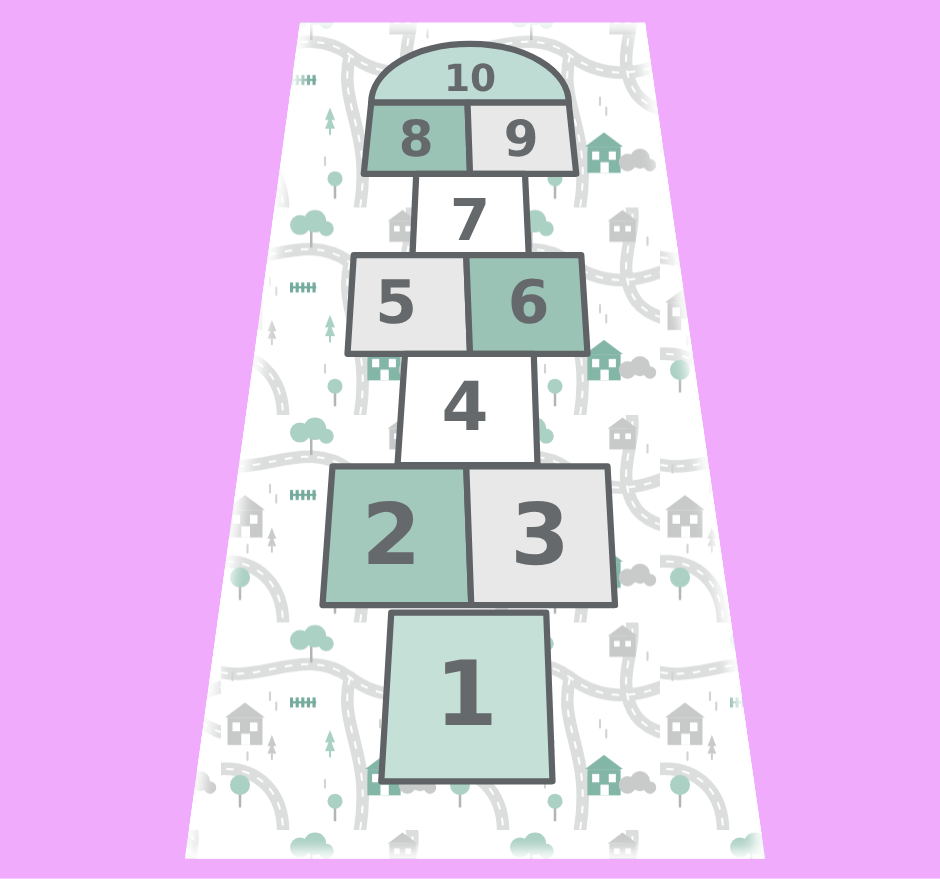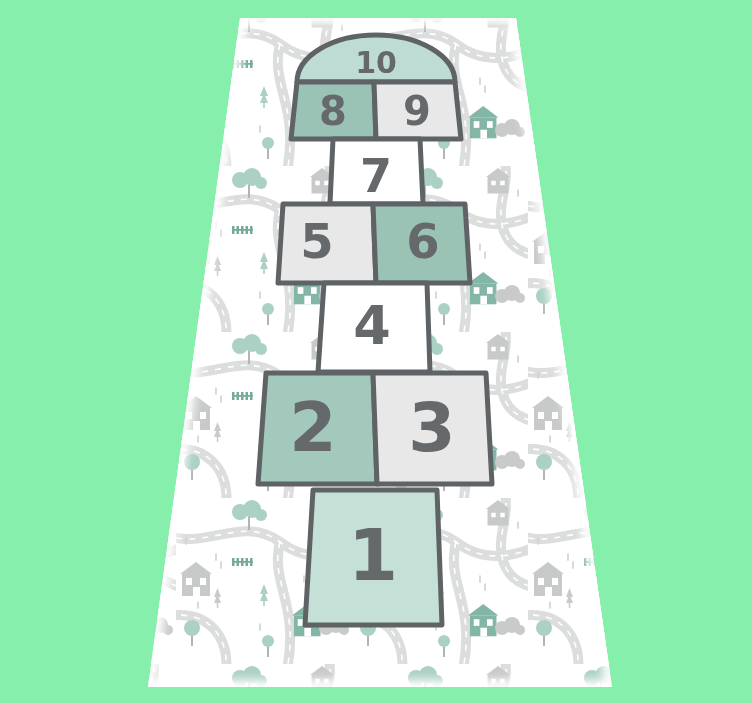--- a/index.html
+++ b/index.html
@@ -4,21 +4,21 @@
 <style>
   html, body {
     margin: 0;
     padding: 0;
     background: #ffffff;
   }
   .stage {
     position: relative;
     width: 752px;
     height: 703px;
-    background: #86efac;
+    background: #f0abfc;
     overflow: hidden;
   }
   .stage svg {
     display: block;
     
     filter: blur(0.45px);
   }
   text.cell-num {
     font-family: "DejaVu Sans", "Liberation Sans", sans-serif;
     font-weight: bold;

